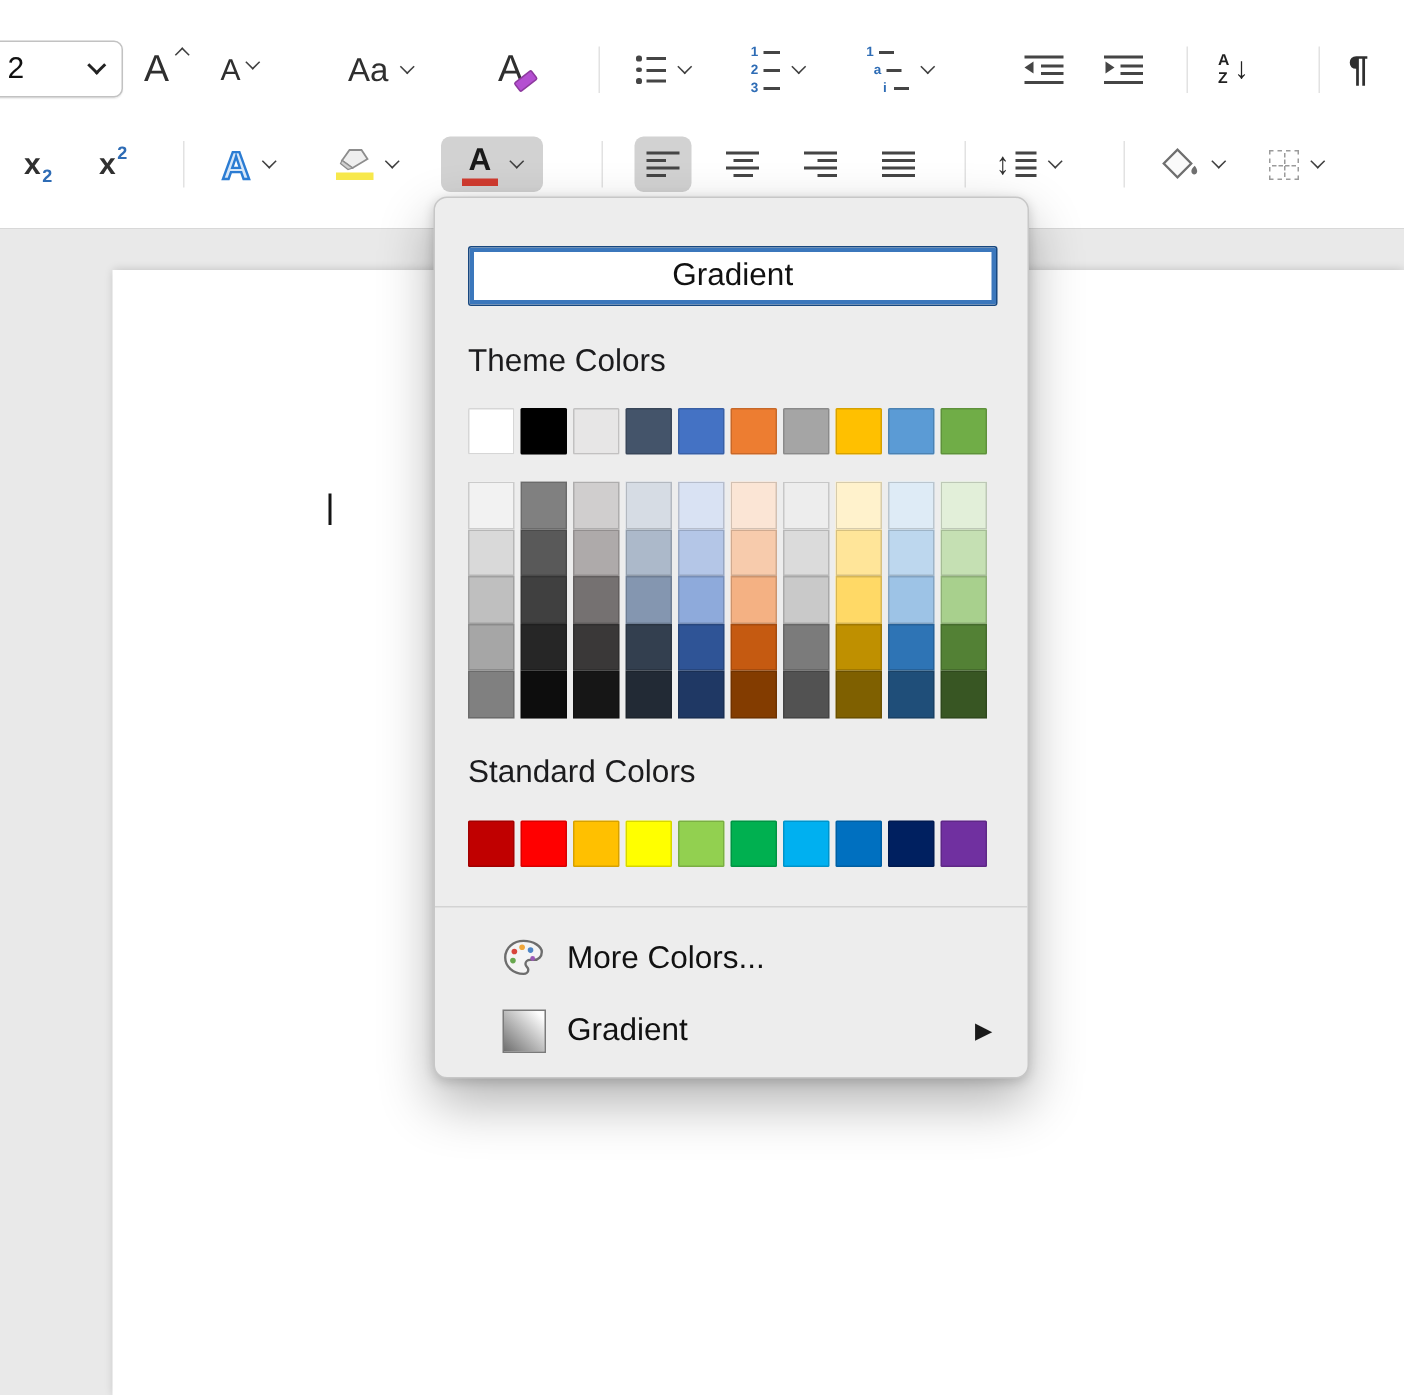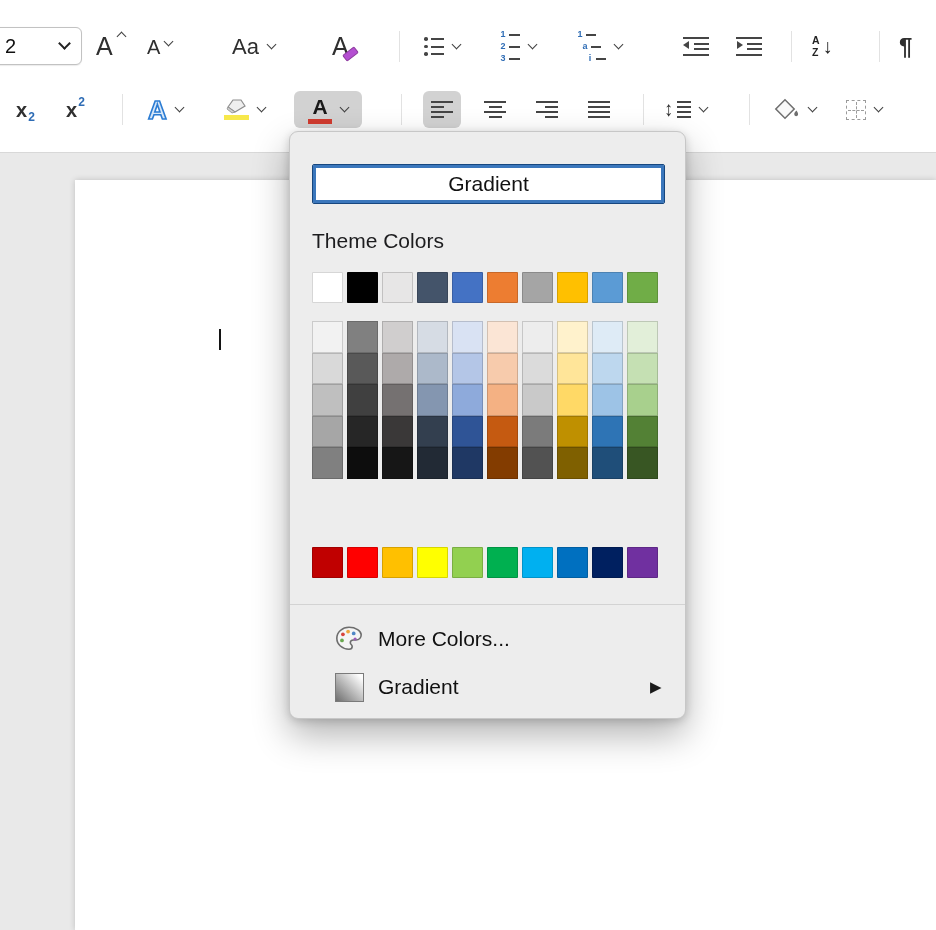--- a/index.html
+++ b/index.html
@@ -393,20 +393,21 @@
         <div class="sw" title="#161616" style="background: rgb(22, 22, 22);"></div>
         <div class="sw" title="#222A35" style="background: rgb(34, 42, 53);"></div>
         <div class="sw" title="#1F3864" style="background: rgb(31, 56, 100);"></div>
         <div class="sw" title="#833C00" style="background: rgb(131, 60, 0);"></div>
         <div class="sw" title="#525252" style="background: rgb(82, 82, 82);"></div>
         <div class="sw" title="#7F6000" style="background: rgb(127, 96, 0);"></div>
         <div class="sw" title="#1F4E79" style="background: rgb(31, 78, 121);"></div>
         <div class="sw" title="#385623" style="background: rgb(56, 86, 35);"></div>
       </div>
 
+    <div class="sec-label" style="top:371px">Standard Colors</div>
     <div class="swrow" style="top:415px">
         <div class="sw" title="#C00000" style="background: rgb(192, 0, 0);"></div>
         <div class="sw" title="#FF0000" style="background: rgb(255, 0, 0);"></div>
         <div class="sw" title="#FFC000" style="background: rgb(255, 192, 0);"></div>
         <div class="sw" title="#FFFF00" style="background: rgb(255, 255, 0);"></div>
         <div class="sw" title="#92D050" style="background: rgb(146, 208, 80);"></div>
         <div class="sw" title="#00B050" style="background: rgb(0, 176, 80);"></div>
         <div class="sw" title="#00B0F0" style="background: rgb(0, 176, 240);"></div>
         <div class="sw" title="#0070C0" style="background: rgb(0, 112, 192);"></div>
         <div class="sw" title="#002060" style="background: rgb(0, 32, 96);"></div>

